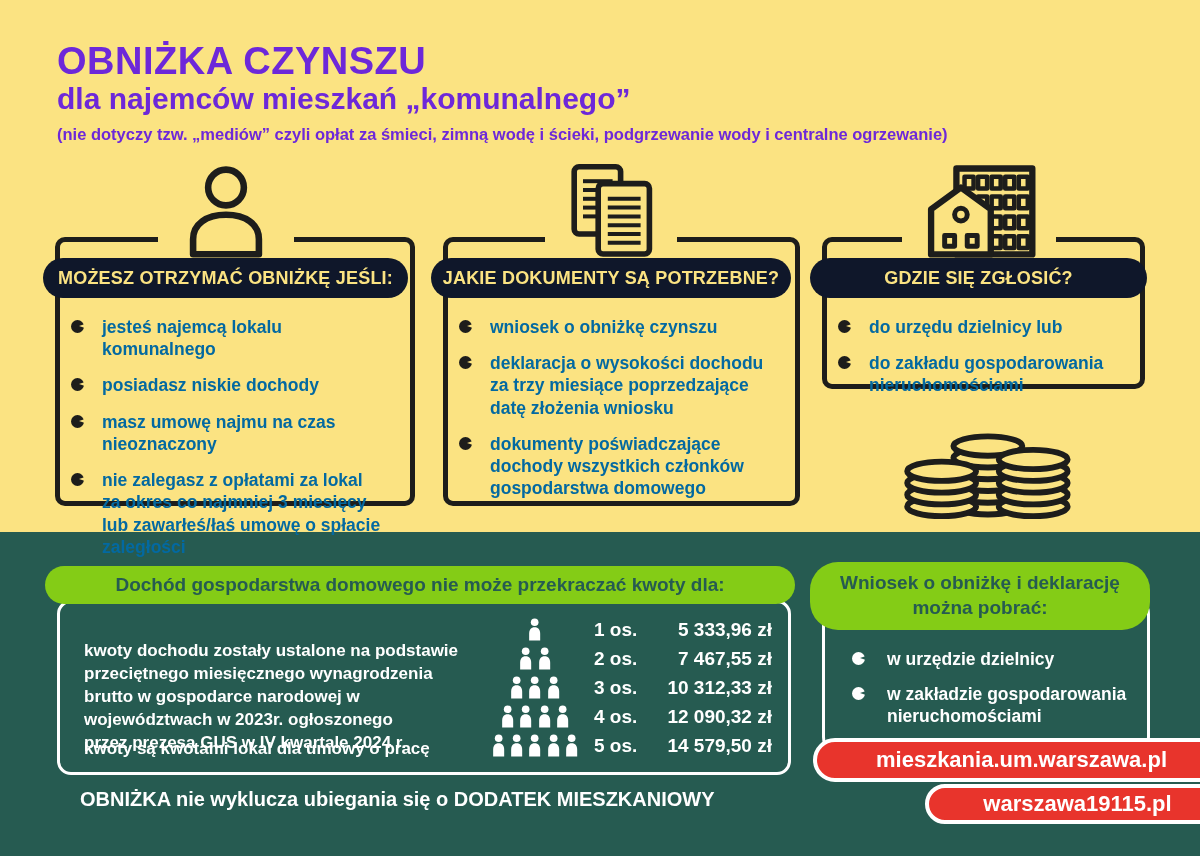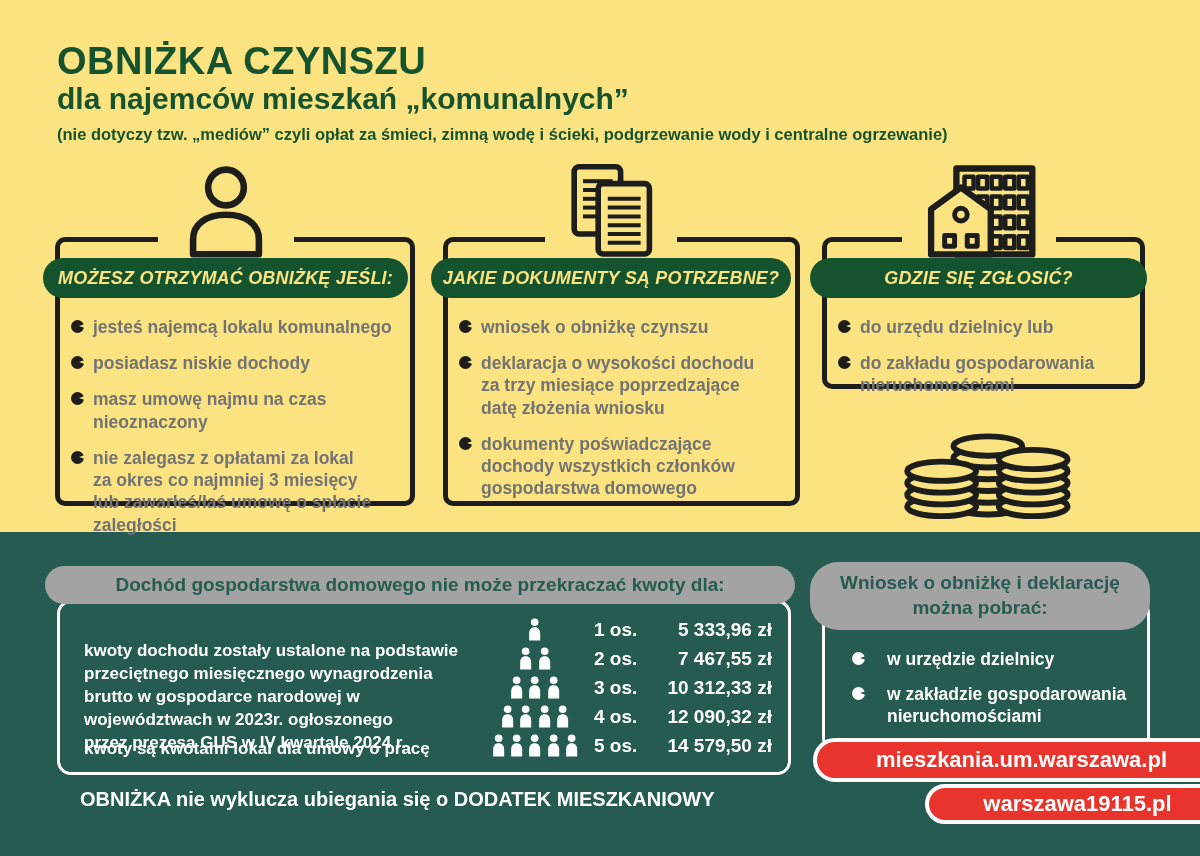--- a/index.html
+++ b/index.html
@@ -1,43 +1,43 @@
 <!DOCTYPE html>
 <html><head>
 <meta charset="utf-8">
 <style>
   html,body{margin:0;padding:0;}
   body{font-family:"Liberation Sans", sans-serif; -webkit-font-smoothing:antialiased;}
   #canvas{position:relative;width:1200px;height:856px;overflow:hidden;background:#FBE382;}
   .green-bg{position:absolute;left:0;top:532px;width:1200px;height:324px;background:#265B51;}
 
   
-  .title-block{position:absolute;left:57px;top:42px;color:#14532d;}
+  .title-block{position:absolute;left:57px;top:42px;color:#6d28d9;}
   .t1{font-size:38px;font-weight:900;letter-spacing:.5px;line-height:1.05;}
   .t2{font-size:30px;font-weight:800;line-height:1.15;}
   .t3{font-size:16.5px;font-weight:700;margin-top:9px;}
 
   
   .col{position:absolute;top:160px;}
   .box{position:absolute;top:77px;bottom:0;border:5px solid #1D1D1B;border-radius:10px;}
   .icon-wrap{position:absolute;top:0;left:50%;transform:translateX(-50%);height:98px;background:#FBE382;padding:0 16px;display:flex;align-items:flex-end;z-index:2;}
-  .pill-dark{position:absolute;top:98px;left:0;right:0;height:40px;background:#14532d;border-radius:999px;color:#FBE382;font-size:18px;font-weight:800;display:flex;align-items:center;justify-content:center;z-index:3;letter-spacing:.2px;font-style:italic;}
+  .pill-dark{position:absolute;top:98px;left:0;right:0;height:40px;background:#0f172a;border-radius:999px;color:#FBE382;font-size:18px;font-weight:800;display:flex;align-items:center;justify-content:center;z-index:3;letter-spacing:.2px;}
   ul.items{list-style:none;margin:0;padding:0;position:absolute;top:156px;left:28px;right:10px;}
-  ul.items li{display:flex;gap:9px;margin-bottom:14px;color:#737373;font-size:17.5px;font-weight:700;line-height:1.27;}
+  ul.items li{display:flex;gap:18px;margin-bottom:14px;color:#0369a1;font-size:17.5px;font-weight:700;line-height:1.27;}
   .txt{white-space:pre-line;}
   .bullet{flex:0 0 13px;width:13px;height:13px;border-radius:50%;background:#1D1D1B;position:relative;margin-top:4px;}
   .bullet::after{content:"";position:absolute;right:-1px;top:4px;width:0;height:0;border-top:2.5px solid transparent;border-bottom:2.5px solid transparent;border-right:6px solid #FBE382;}
   .bullet.b-white{background:#FFFFFF;}
   .bullet.b-white::after{border-right-color:#265B51;}
 
   .coins{position:absolute;left:903px;top:404px;}
 
   
   .g-group{position:absolute;color:#fff;}
-  .pill-white{position:absolute;top:0;left:0;right:0;background:#a3a3a3;border-radius:999px;color:#265B51;font-weight:800;display:flex;align-items:center;justify-content:center;text-align:center;z-index:3;}
+  .pill-white{position:absolute;top:0;left:0;right:0;background:#84cc16;border-radius:999px;color:#265B51;font-weight:800;display:flex;align-items:center;justify-content:center;text-align:center;z-index:3;}
   #income-group{left:45px;top:566px;width:750px;height:209px;}
   #income-group .pill-white{height:38px;font-size:19px;}
   .wbox{position:absolute;left:12px;top:34px;width:728px;bottom:0;border:3.5px solid #fff;border-radius:14px;}
   .notes{position:absolute;left:24px;top:16px;width:410px;font-size:17px;font-weight:700;line-height:1.36;margin-top:20px;}
   .note1{white-space:pre-line;}
   .note2{position:absolute;left:24px;bottom:13px;font-size:17px;font-weight:700;}
   #income-rows{position:absolute;right:16px;top:12px;width:296px;}
   .inc-row{display:flex;align-items:center;height:29px;}
   .pp-row{width:118px;display:flex;justify-content:center;align-items:flex-end;gap:3px;}
   .pp{height:23px;width:auto;fill:#fff;}
@@ -60,21 +60,21 @@
   svg.big-icon{display:block;}
 </style>
 </head>
 <body>
 
 <div id="canvas">
   <div class="green-bg"></div>
 
   <div class="title-block">
     <div class="t1">OBNIŻKA CZYNSZU</div>
-    <div class="t2">dla najemców mieszkań „komunalnych”</div>
+    <div class="t2">dla najemców mieszkań „komunalnego”</div>
     <div class="t3">(nie dotyczy tzw. „mediów” czyli opłat za śmieci, zimną wodę i ścieki, podgrzewanie wody i centralne ogrzewanie)</div>
   </div>
 
   <div class="col" style="left:43px;width:365px;height:346px;">
     <div class="box" style="left:12px;width:350px;"></div>
     <div class="icon-wrap">
       <svg class="big-icon" width="104" height="94" viewBox="0 0 110 100" fill="none" stroke="#1D1D1B" stroke-width="7">
         <circle cx="55" cy="25" r="19"></circle>
         <path d="M20 96 V80 c0-16 14-26 35-26 s35 10 35 26 V96 Z" stroke-linejoin="round"></path>
       </svg>

